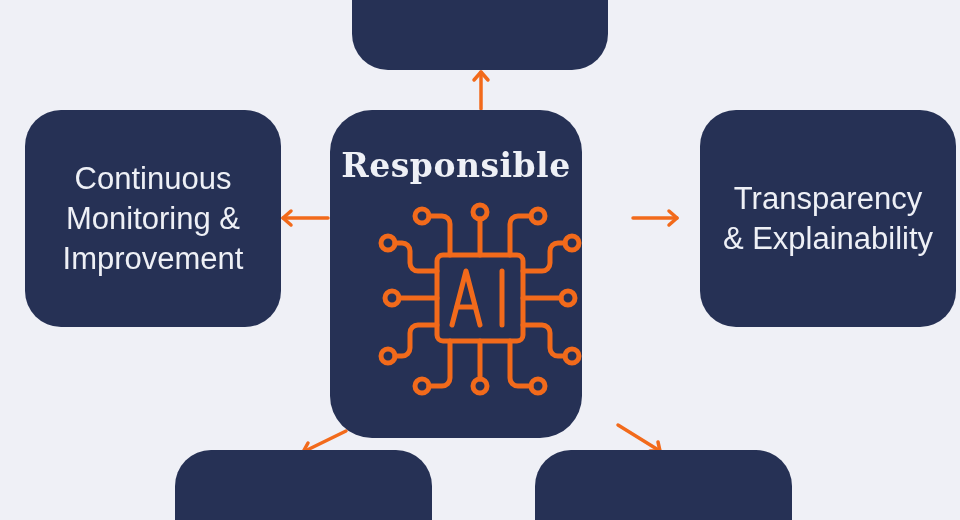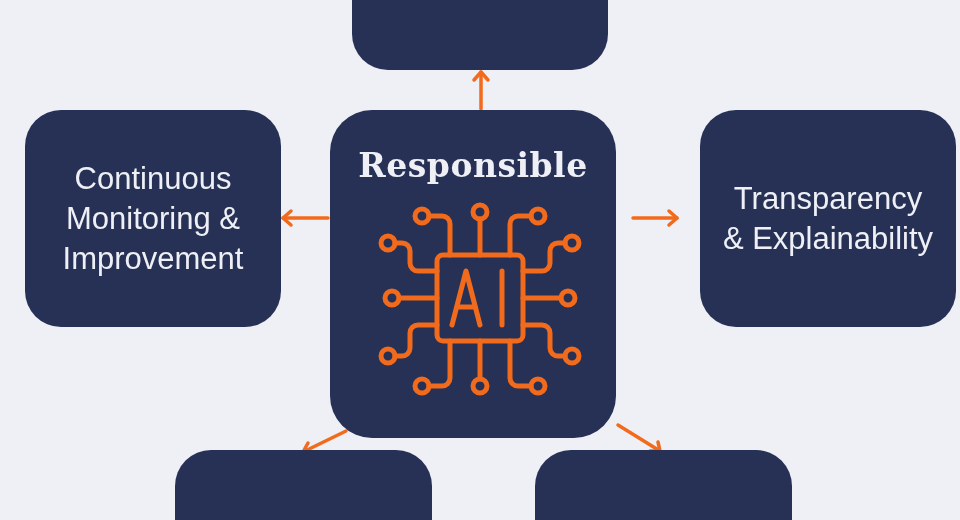--- a/index.html
+++ b/index.html
@@ -28,21 +28,21 @@
     .box-label {
       font-size: 31px;
       line-height: 40px;
       font-weight: 400;
       letter-spacing: 0px;
       white-space: pre-line;
     }
     #box-top { left: 352px; top: -40px; width: 256px; height: 110px; }
     #box-left { left: 25px; top: 110px; width: 256px; height: 217px; padding: 0 10px; }
     #box-right { left: 700px; top: 110px; width: 256px; height: 217px; }
-    #box-center { left: 330px; top: 110px; width: 286px; height: 328px; border-radius: 42px; display: block; }
+    #box-center { left: 330px; top: 110px; width: 252px; height: 328px; border-radius: 42px; display: block; }
     #box-bottom-left { left: 175px; top: 450px; width: 257px; height: 120px; }
     #box-bottom-right { left: 535px; top: 450px; width: 257px; height: 120px; }
 
     .center-title {
       position: absolute;
       left: 0; right: 0;
       top: 36px;
       text-align: center;
       font-family: "DejaVu Serif", "Liberation Serif", serif;
       font-weight: bold;

